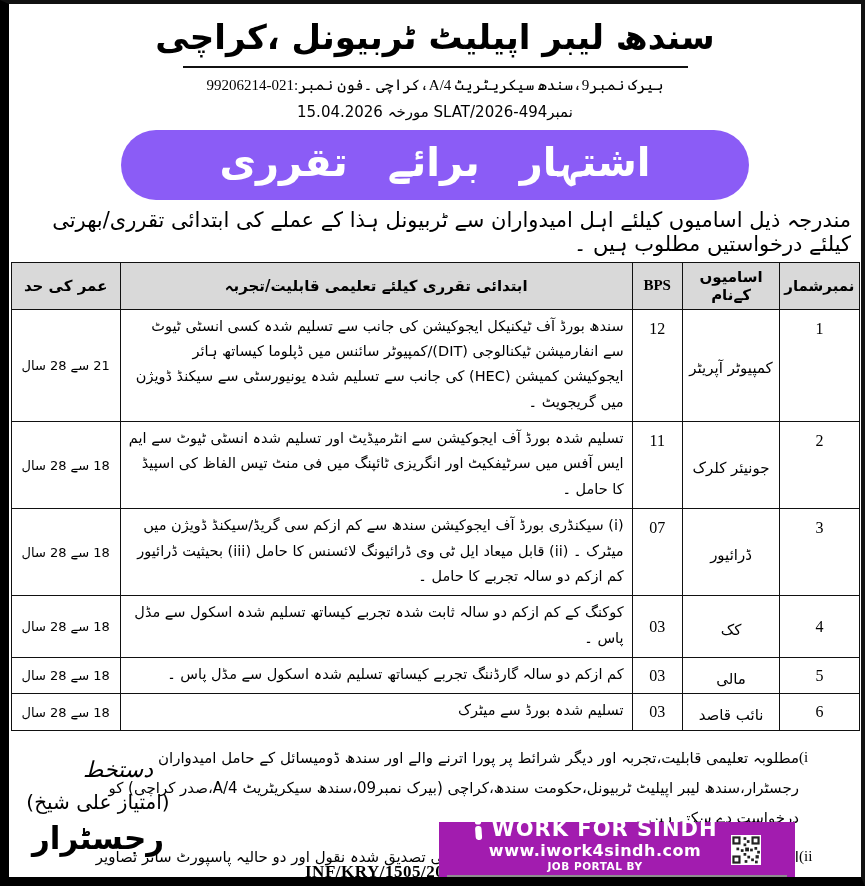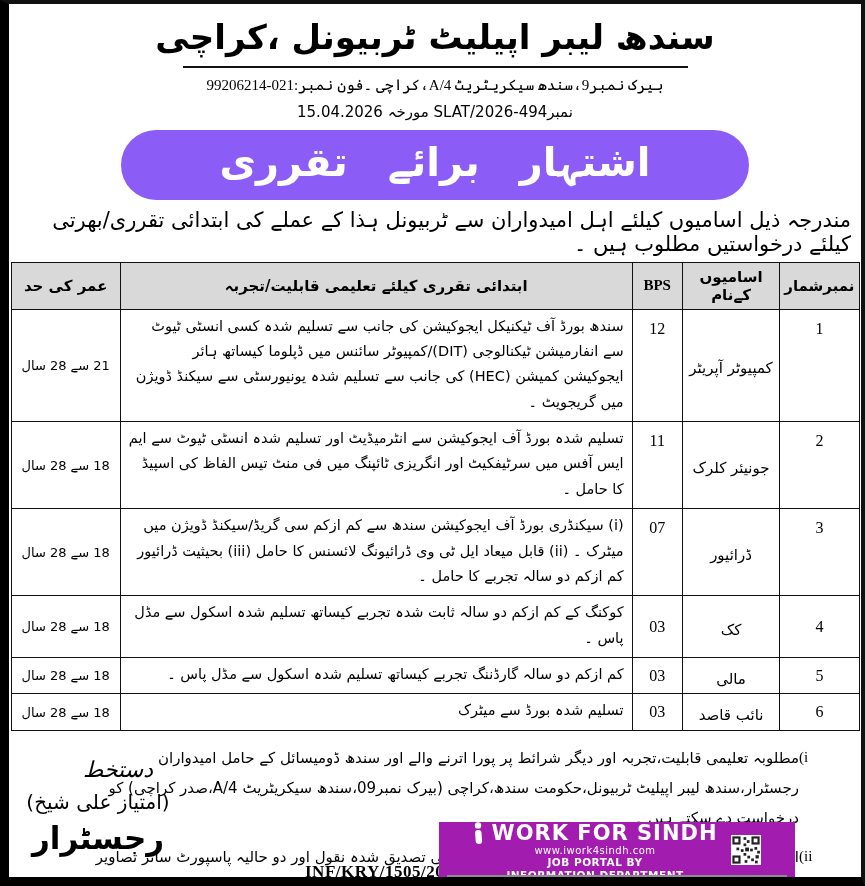--- a/index.html
+++ b/index.html
@@ -55,21 +55,21 @@
     font-family:"Liberation Serif", serif; font-weight:bold; font-size:17px; letter-spacing:0.5px;
   }
   .iwork-box {
     position:absolute; left:430px; top:818px; width:356px; height:59px; background:#a21caf;
     display:flex; align-items:center; justify-content:center; gap:14px; padding:4px 10px;
   }
   .iwork-inner-line { position:absolute; left:8px; right:8px; bottom:4px; height:2px; background:#8d8d8f; }
   .iwork-text { text-align:center; color:#fff; }
   .iwork-title-row { display:flex; align-items:center; justify-content:center; gap:6px; }
   .iwork-title { font-size:21px; font-weight:bold; letter-spacing:1px; white-space:nowrap; }
-  .iwork-url { font-size:10px; font-weight:normal; letter-spacing:0.5px; }
+  .iwork-url { font-size:16px; font-weight:bold; letter-spacing:0.5px; }
   .iwork-sub { font-size:10.5px; font-weight:bold; letter-spacing:0.5px; line-height:1.25; }
   .qr { flex:0 0 auto; }
 </style>
 </head>
 <body>
 
 <div class="page">
 
   <div class="hdr">
     <div class="hdr-title">سندھ لیبر اپیلیٹ ٹربیونل ،کراچی</div>

